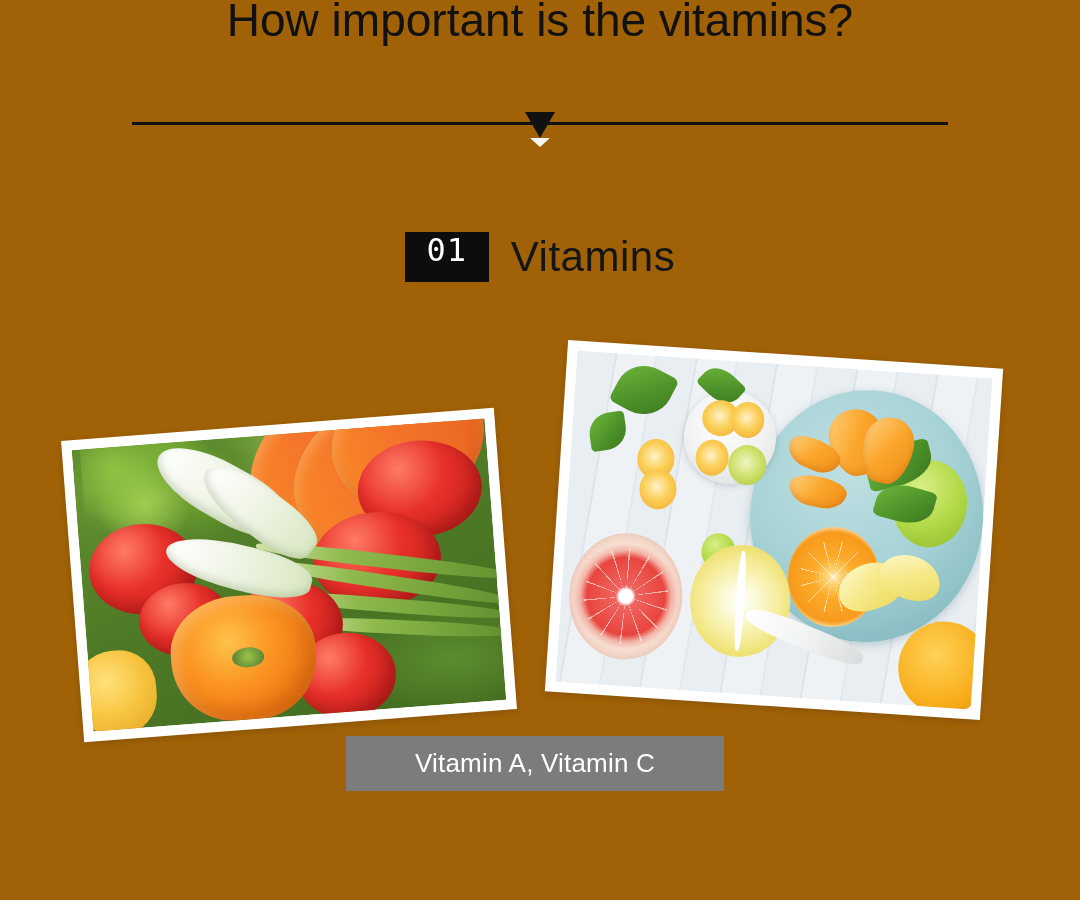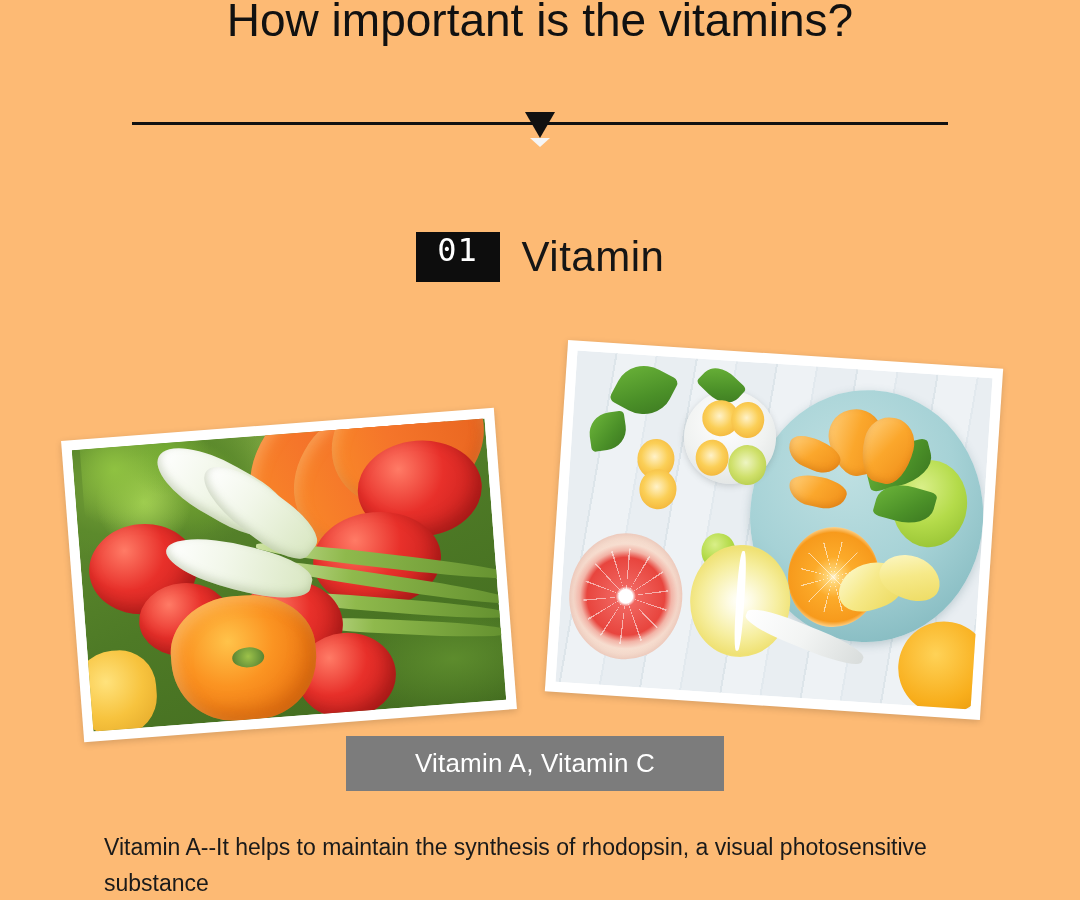--- a/index.html
+++ b/index.html
@@ -13,21 +13,21 @@
     background: #f5f5f5;
     font-family: "Liberation Sans", sans-serif;
     overflow: hidden;
     position: relative;
   }
 
   .page {
     position: relative;
     width: 1080px;
     height: 900px;
-    background: #fdba74;
+    background: #a16207;
     overflow: hidden;
   }
 
   
   .page-title {
     position: absolute;
     top: -38px;
     left: 0;
     width: 1080px;
     text-align: center;
@@ -429,21 +429,21 @@
 
   <div class="divider-wrap">
     <div class="divider-line"></div>
     <div class="divider-arrow">
       <div class="divider-arrow-notch"></div>
     </div>
   </div>
 
   <div class="section-head">
     <span class="section-num">01</span>
-    <span class="section-title">Vitamin</span>
+    <span class="section-title">Vitamins</span>
   </div>
 
   <div class="photo photo-veg">
     <div class="photo-inner">
       <div class="veg-bg"></div>
       <div class="v-parsley"></div>
       <div class="v-carrot c1"></div>
       <div class="v-carrot c2"></div>
       <div class="v-carrot c3"></div>
       <div class="v-tomato t1"></div>
@@ -493,15 +493,14 @@
       <div class="c-lime l2"></div>
       <div class="c-grapefruit"></div>
       <div class="c-lemonhalf"></div>
       <div class="c-knife"></div>
       <div class="c-juice"></div>
     </div>
   </div>
 
   <div class="caption-badge">Vitamin A, Vitamin C</div>
 
-  <p class="body-text">Vitamin A--It helps to maintain the synthesis of rhodopsin, a visual photosensitive substance</p>
 
 </div>
 
 </body></html>

